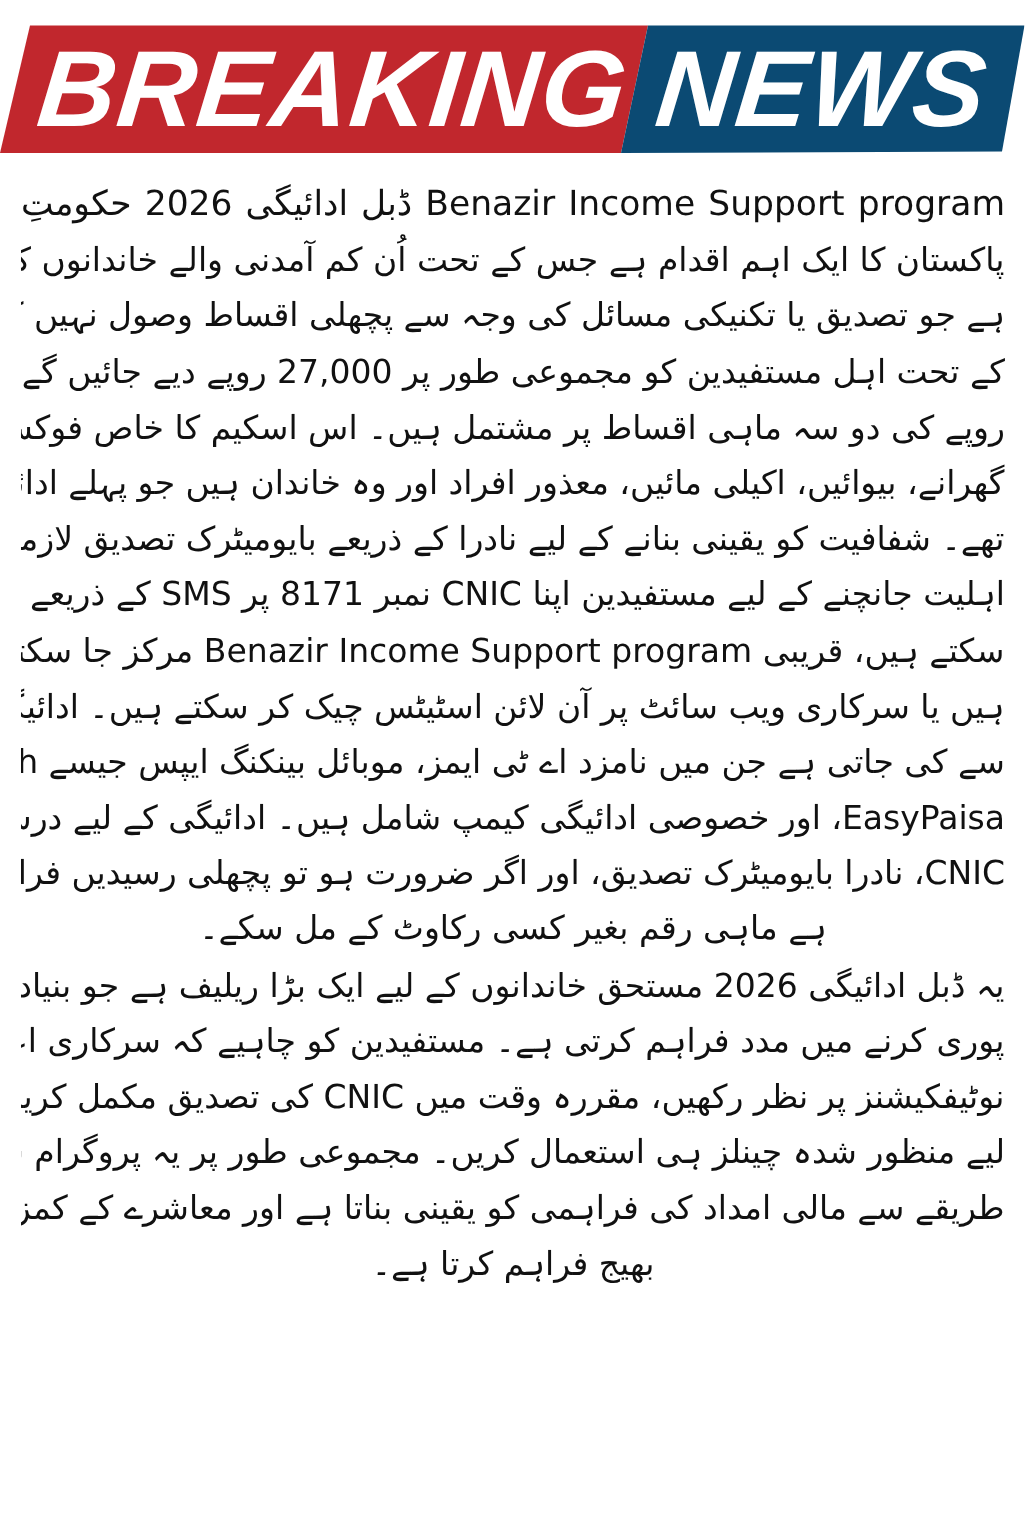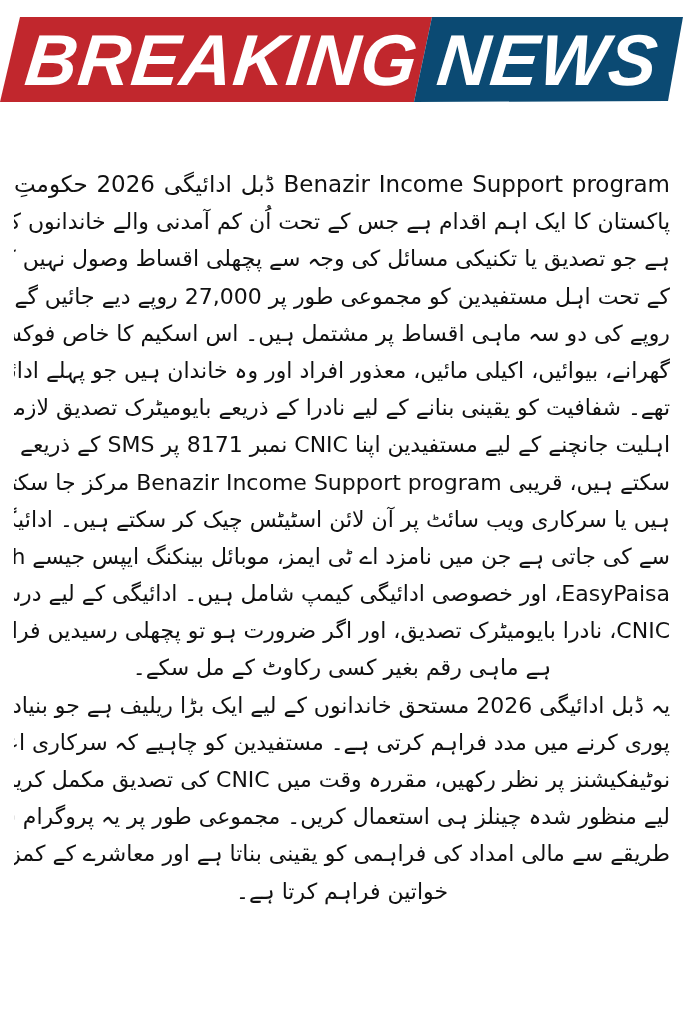--- a/index.html
+++ b/index.html
@@ -6,21 +6,21 @@
   body { width: 683px; height: 1024px; overflow: hidden; position: relative;
          font-family: "DejaVu Sans", sans-serif; color: #111; }
   .banner { position: absolute; left: 0; top: 15px; width: 683px; height: 89px; }
   .banner svg { display: block; }
   .banner-word { position: absolute; top: 0; height: 89px; display: flex; align-items: center;
                  font-family: "Liberation Sans", sans-serif; font-weight: bold; font-style: italic;
                  color: #ffffff; font-size: 72px; letter-spacing: 1px; line-height: 1;
                  transform: skewX(-6deg); }
   .banner-word.red { left: 22px; width: 400px; justify-content: center; }
   .banner-word.blue { left: 433px; width: 230px; justify-content: center; }
-  .article { position: absolute; left: 14px; top: 118px; width: 656px; direction: rtl; margin-top: 48px; }
+  .article { position: absolute; left: 14px; top: 118px; width: 656px; direction: rtl; }
   .line { height: 37.2px; line-height: 37.2px; font-size: 22px; white-space: nowrap;
           text-align: justify; text-align-last: justify; overflow: hidden;
           font-family: "DejaVu Sans", sans-serif; }
   .line.center { text-align: center; text-align-last: center; }
   .line.first { font-size: 23px; }
 </style>
 </head>
 <body>
 
 <div class="banner">
@@ -50,15 +50,15 @@
     <div class="line">EasyPaisa، اور خصوصی ادائیگی کیمپ شامل ہیں۔ ادائیگی کے لیے درست اور فعال</div>
     <div class="line">CNIC، نادرا بایومیٹرک تصدیق، اور اگر ضرورت ہو تو پچھلی رسیدیں فراہم کرنا ضروری</div>
     <div class="line center">ہے ماہی رقم بغیر کسی رکاوٹ کے مل سکے۔</div>
   </div>
   <div class="paragraph">
     <div class="line">یہ ڈبل ادائیگی 2026 مستحق خاندانوں کے لیے ایک بڑا ریلیف ہے جو بنیادی ضروریات</div>
     <div class="line">پوری کرنے میں مدد فراہم کرتی ہے۔ مستفیدین کو چاہیے کہ سرکاری اعلانات اور SMS</div>
     <div class="line">نوٹیفکیشنز پر نظر رکھیں، مقررہ وقت میں CNIC کی تصدیق مکمل کریں اور ادائیگی کے</div>
     <div class="line">لیے منظور شدہ چینلز ہی استعمال کریں۔ مجموعی طور پر یہ پروگرام شفاف، محفوظ اور آسان</div>
     <div class="line">طریقے سے مالی امداد کی فراہمی کو یقینی بناتا ہے اور معاشرے کے کمزور طبقات کے لیے معاشی</div>
-    <div class="line center">خواتین فراہم کرتا ہے۔</div>
+    <div class="line center">بھیج فراہم کرتا ہے۔</div>
   </div>
 </div>
 
 </body></html>

